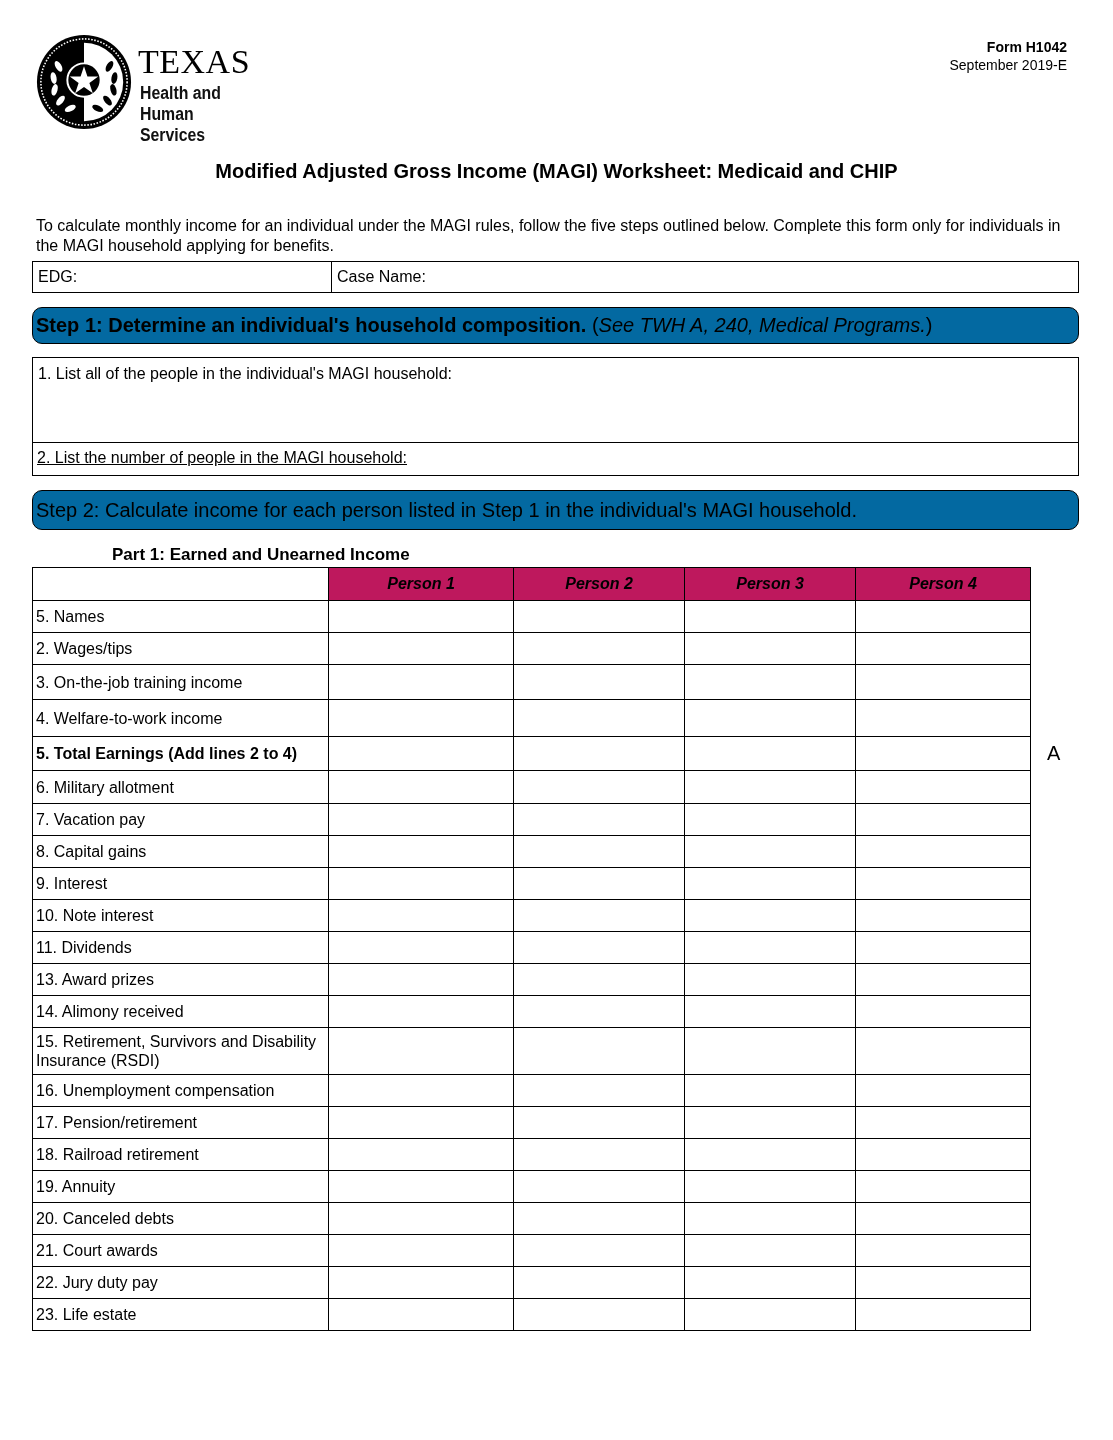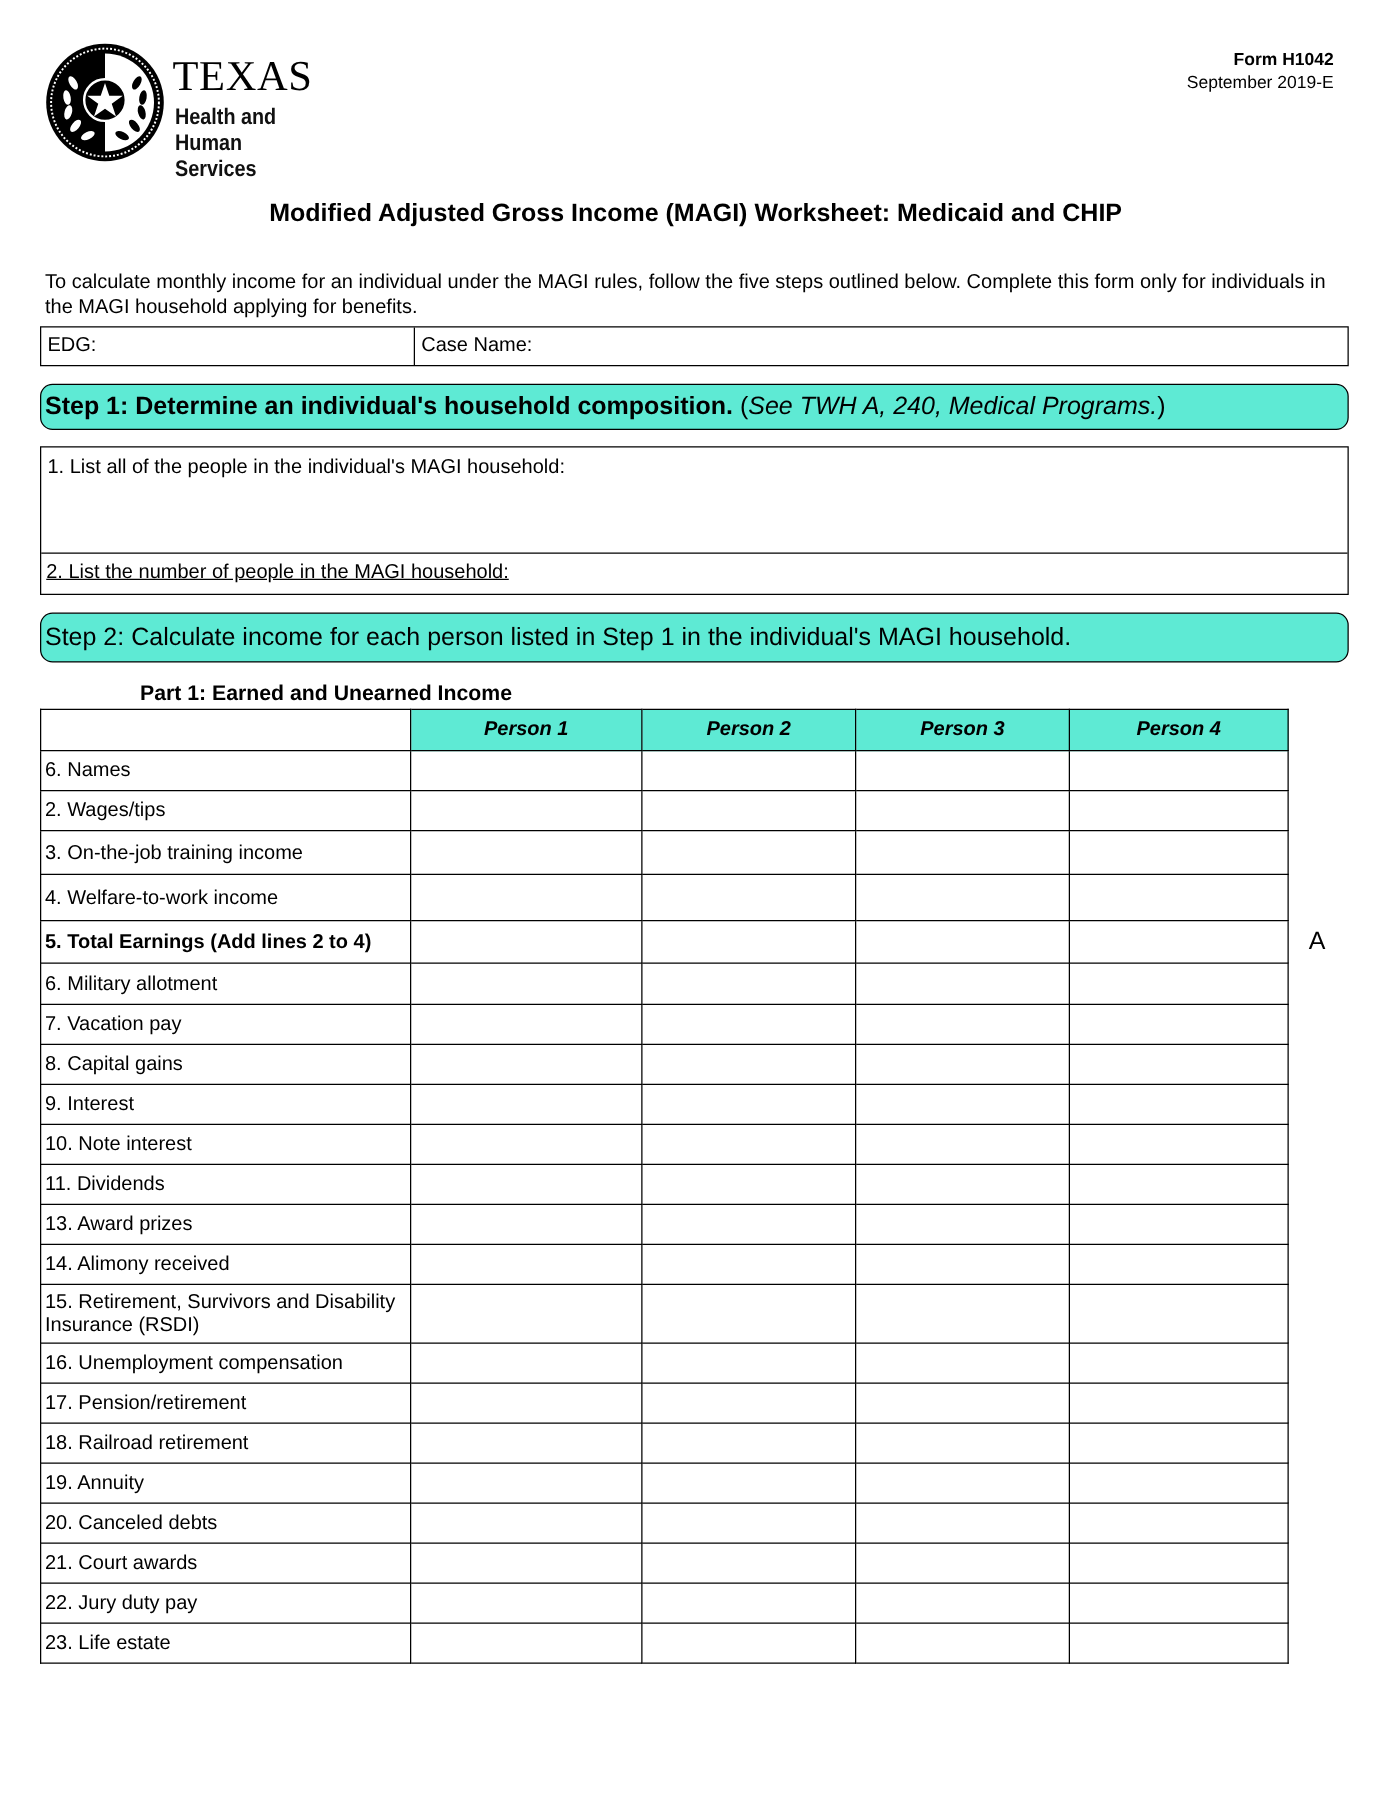--- a/index.html
+++ b/index.html
@@ -25,35 +25,35 @@
 
   .intro { position: absolute; left: 36px; top: 216px; width: 1050px; font-size: 16px; line-height: 20px; }
 
   .edg-row { position: absolute; left: 32px; top: 261px; width: 1047px; height: 32px; border: 1px solid #000; display: flex; box-sizing: border-box; }
   .edg-row .cell { font-size: 16px; padding: 6px 5px; box-sizing: border-box; height: 100%; }
   .edg-row .edg { width: 299px; border-right: 1px solid #000; }
   .edg-row .case { flex: 1; }
 
   .step-banner {
     position: absolute; left: 32px; width: 1047px; height: 37px; box-sizing: border-box;
-    background: #5eead4; border: 1px solid #000; border-radius: 10px;
+    background: #0369a1; border: 1px solid #000; border-radius: 10px;
     font-size: 20px; line-height: 35px; padding-left: 3px;
   }
   .step-banner .bold { font-weight: bold; }
   .step-banner .ital { font-style: italic; }
 
   .household-box { position: absolute; left: 32px; top: 357px; width: 1047px; height: 119px; border: 1px solid #000; box-sizing: border-box; }
   .household-box .q1 { height: 85px; border-bottom: 1px solid #000; box-sizing: border-box; padding: 7px 5px; font-size: 16px; }
   .household-box .q2 { padding: 6px 4px; font-size: 16px; text-decoration: underline; }
 
   .part-title { position: absolute; left: 112px; top: 545px; font-weight: bold; font-size: 17px; }
 
   table.income { position: absolute; left: 32px; top: 567px; border-collapse: collapse; table-layout: fixed; }
   table.income td, table.income th { border: 1px solid #000; padding: 0 3px; font-size: 16px; box-sizing: border-box; }
-  table.income th { background: #5eead4; font-style: italic; font-weight: bold; text-align: center; height: 33px; }
+  table.income th { background: #be185d; font-style: italic; font-weight: bold; text-align: center; height: 33px; }
   table.income th.blank { background: #fff; }
   table.income td.label { text-align: left; line-height: 19px; }
   table.income td.label.bold { font-weight: bold; }
 
   .side-marker { position: absolute; left: 1047px; top: 742px; font-size: 20px; }
 </style>
 </head>
 <body>
 
 <div class="logo">
@@ -137,21 +137,21 @@
     <tr>
       <th class="blank"></th>
       <th>Person 1</th>
       <th>Person 2</th>
       <th>Person 3</th>
       <th>Person 4</th>
     </tr>
   </thead>
   <tbody id="income-body">
       <tr style="height: 32px;">
-        <td class="label">6. Names</td>
+        <td class="label">5. Names</td>
         <td></td>
         <td></td>
         <td></td>
         <td></td>
       </tr>
       <tr style="height: 32px;">
         <td class="label">2. Wages/tips</td>
         <td></td>
         <td></td>
         <td></td>

